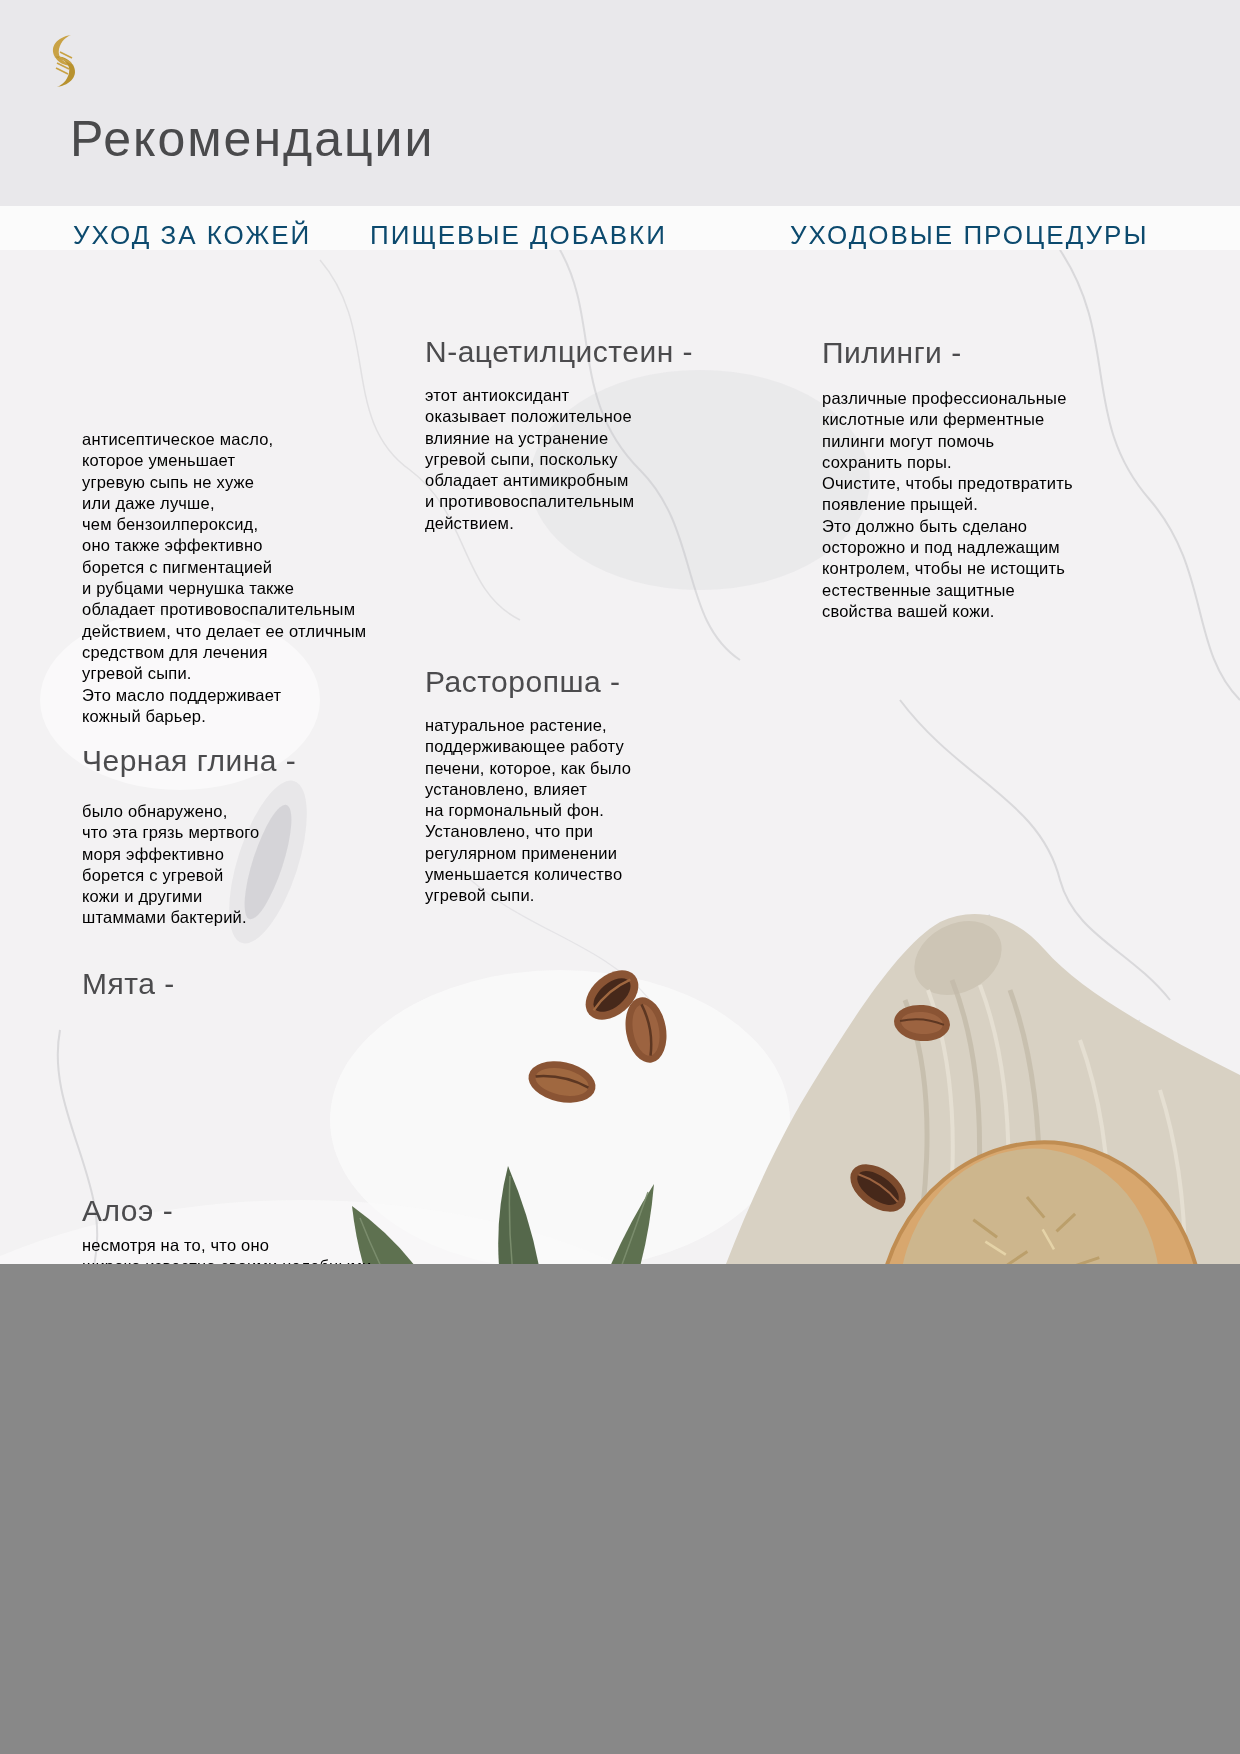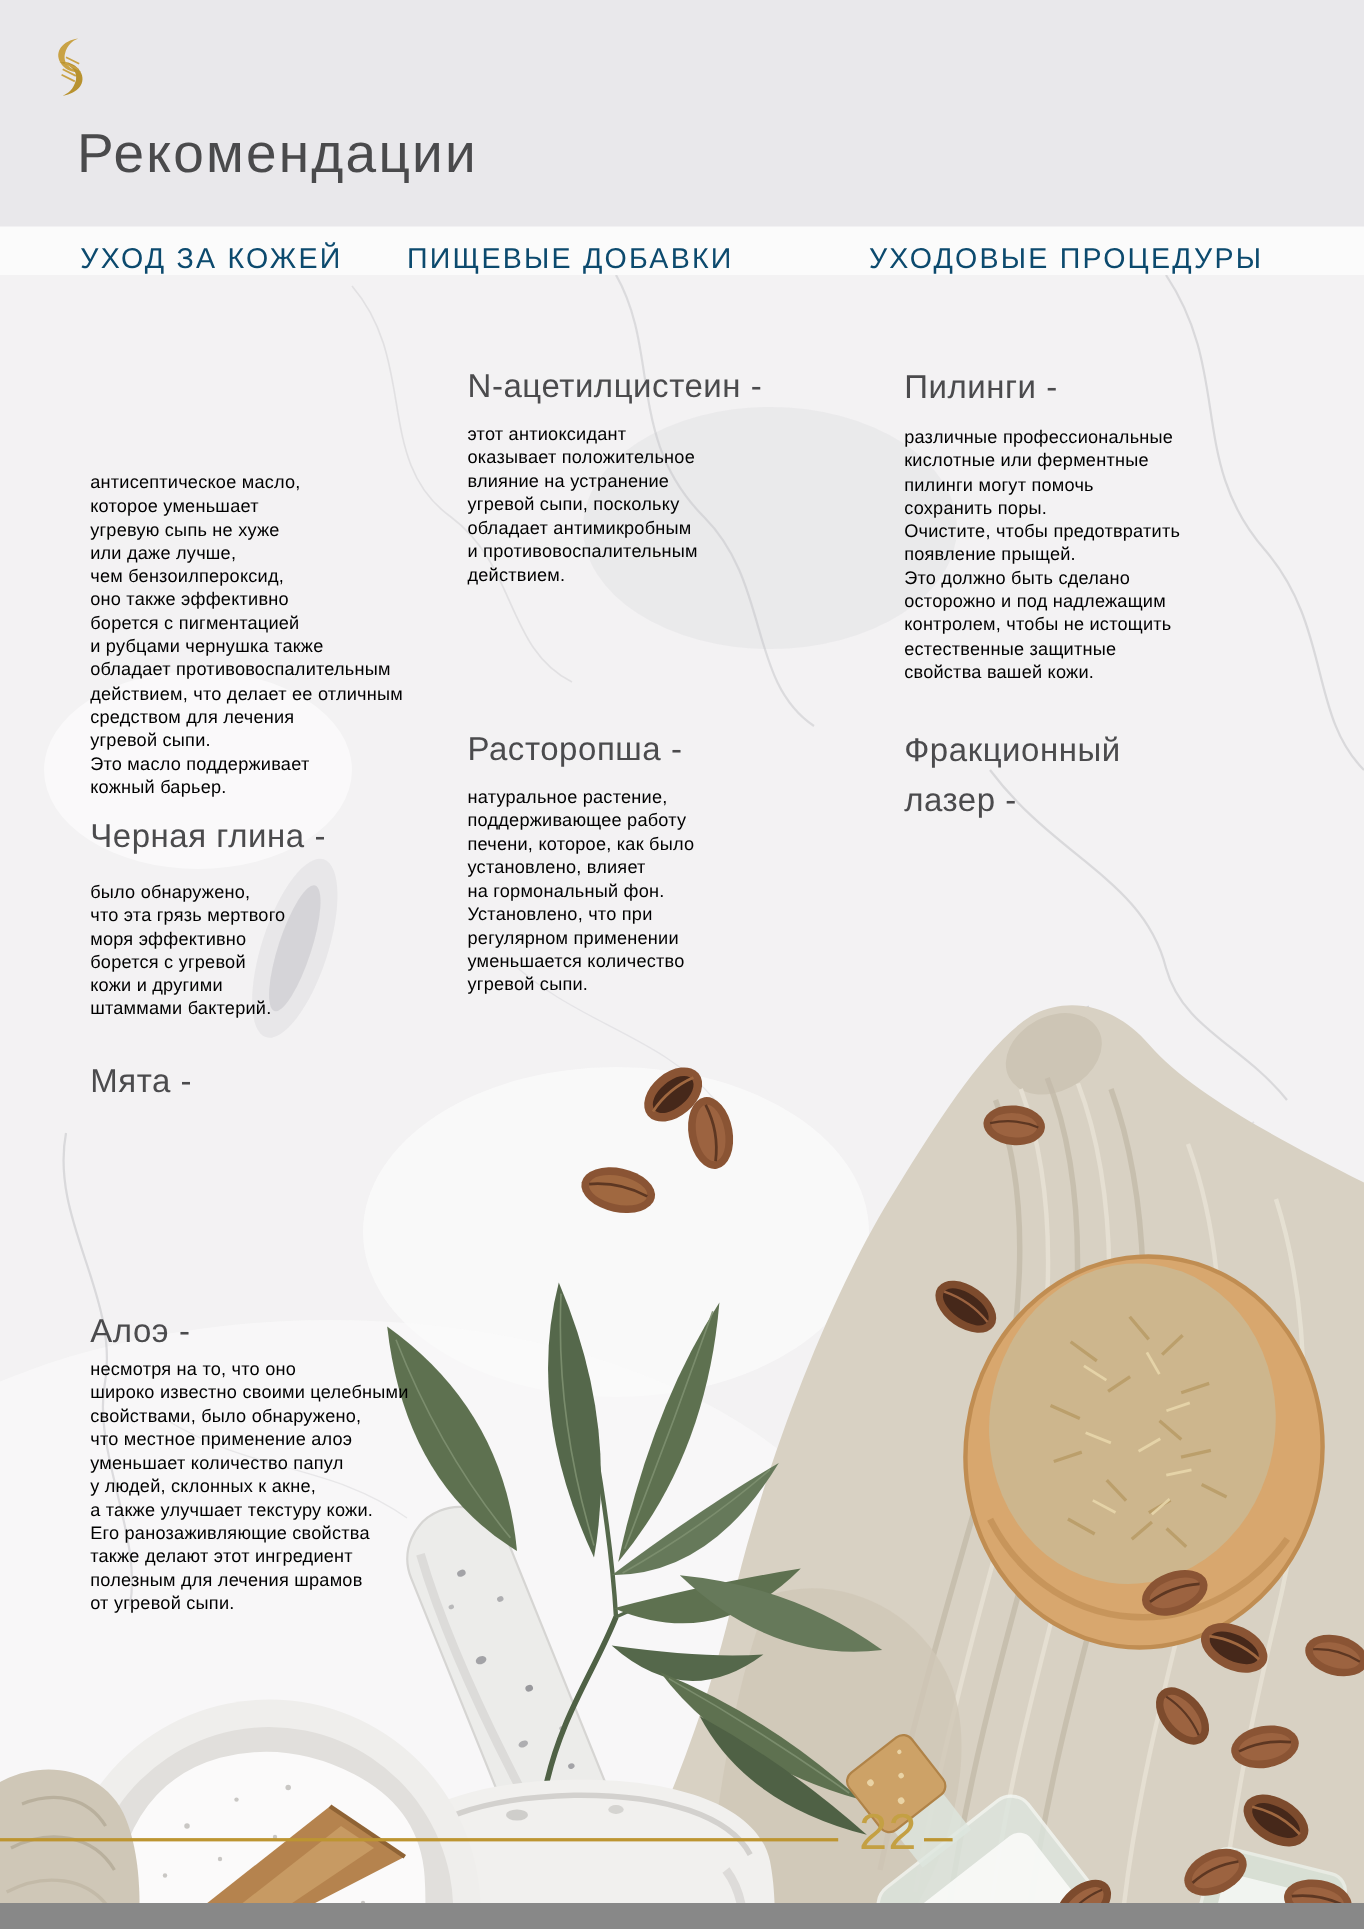--- a/index.html
+++ b/index.html
@@ -1,17 +1,17 @@
 <!DOCTYPE html>
 <html><head>
 <meta charset="utf-8">
 <style>
   html,body{margin:0;padding:0;background:#888;}
   .page{
-    position:relative;width:1240px;height:1730px;margin:0 auto;
+    position:relative;width:1240px;height:1264px;margin:0 auto;
     background:#f3f2f3;overflow:hidden;
     font-family:"Liberation Sans","DejaVu Sans",sans-serif;
   }
   .photo{position:absolute;left:0;top:0;width:1240px;height:1754px;pointer-events:none;}
   .header-band{position:absolute;left:0;top:0;width:1240px;height:206px;background:#e9e8eb;}
   .tabs-band{position:absolute;left:0;top:206px;width:1240px;height:44px;background:#fbfbfb;}
   .title{
     position:absolute;left:70px;top:109px;font-size:50px;font-weight:100;
     color:#4a4a4c;letter-spacing:2px;line-height:60px;white-space:pre;
   }
@@ -358,20 +358,18 @@
 кислотные или ферментные
 пилинги могут помочь
 сохранить поры.
 Очистите, чтобы предотвратить
 появление прыщей.
 Это должно быть сделано
 осторожно и под надлежащим
 контролем, чтобы не истощить
 естественные защитные
 свойства вашей кожи.</p>
-  <h2 class="sec-h" style="left:822px;top:660px">Фракционный
-лазер -</h2>
 
   <div class="gold-line"></div>
   <div class="page-num">22</div>
   <div class="gold-dash"></div>
 
 </div>
 
 </body></html>

